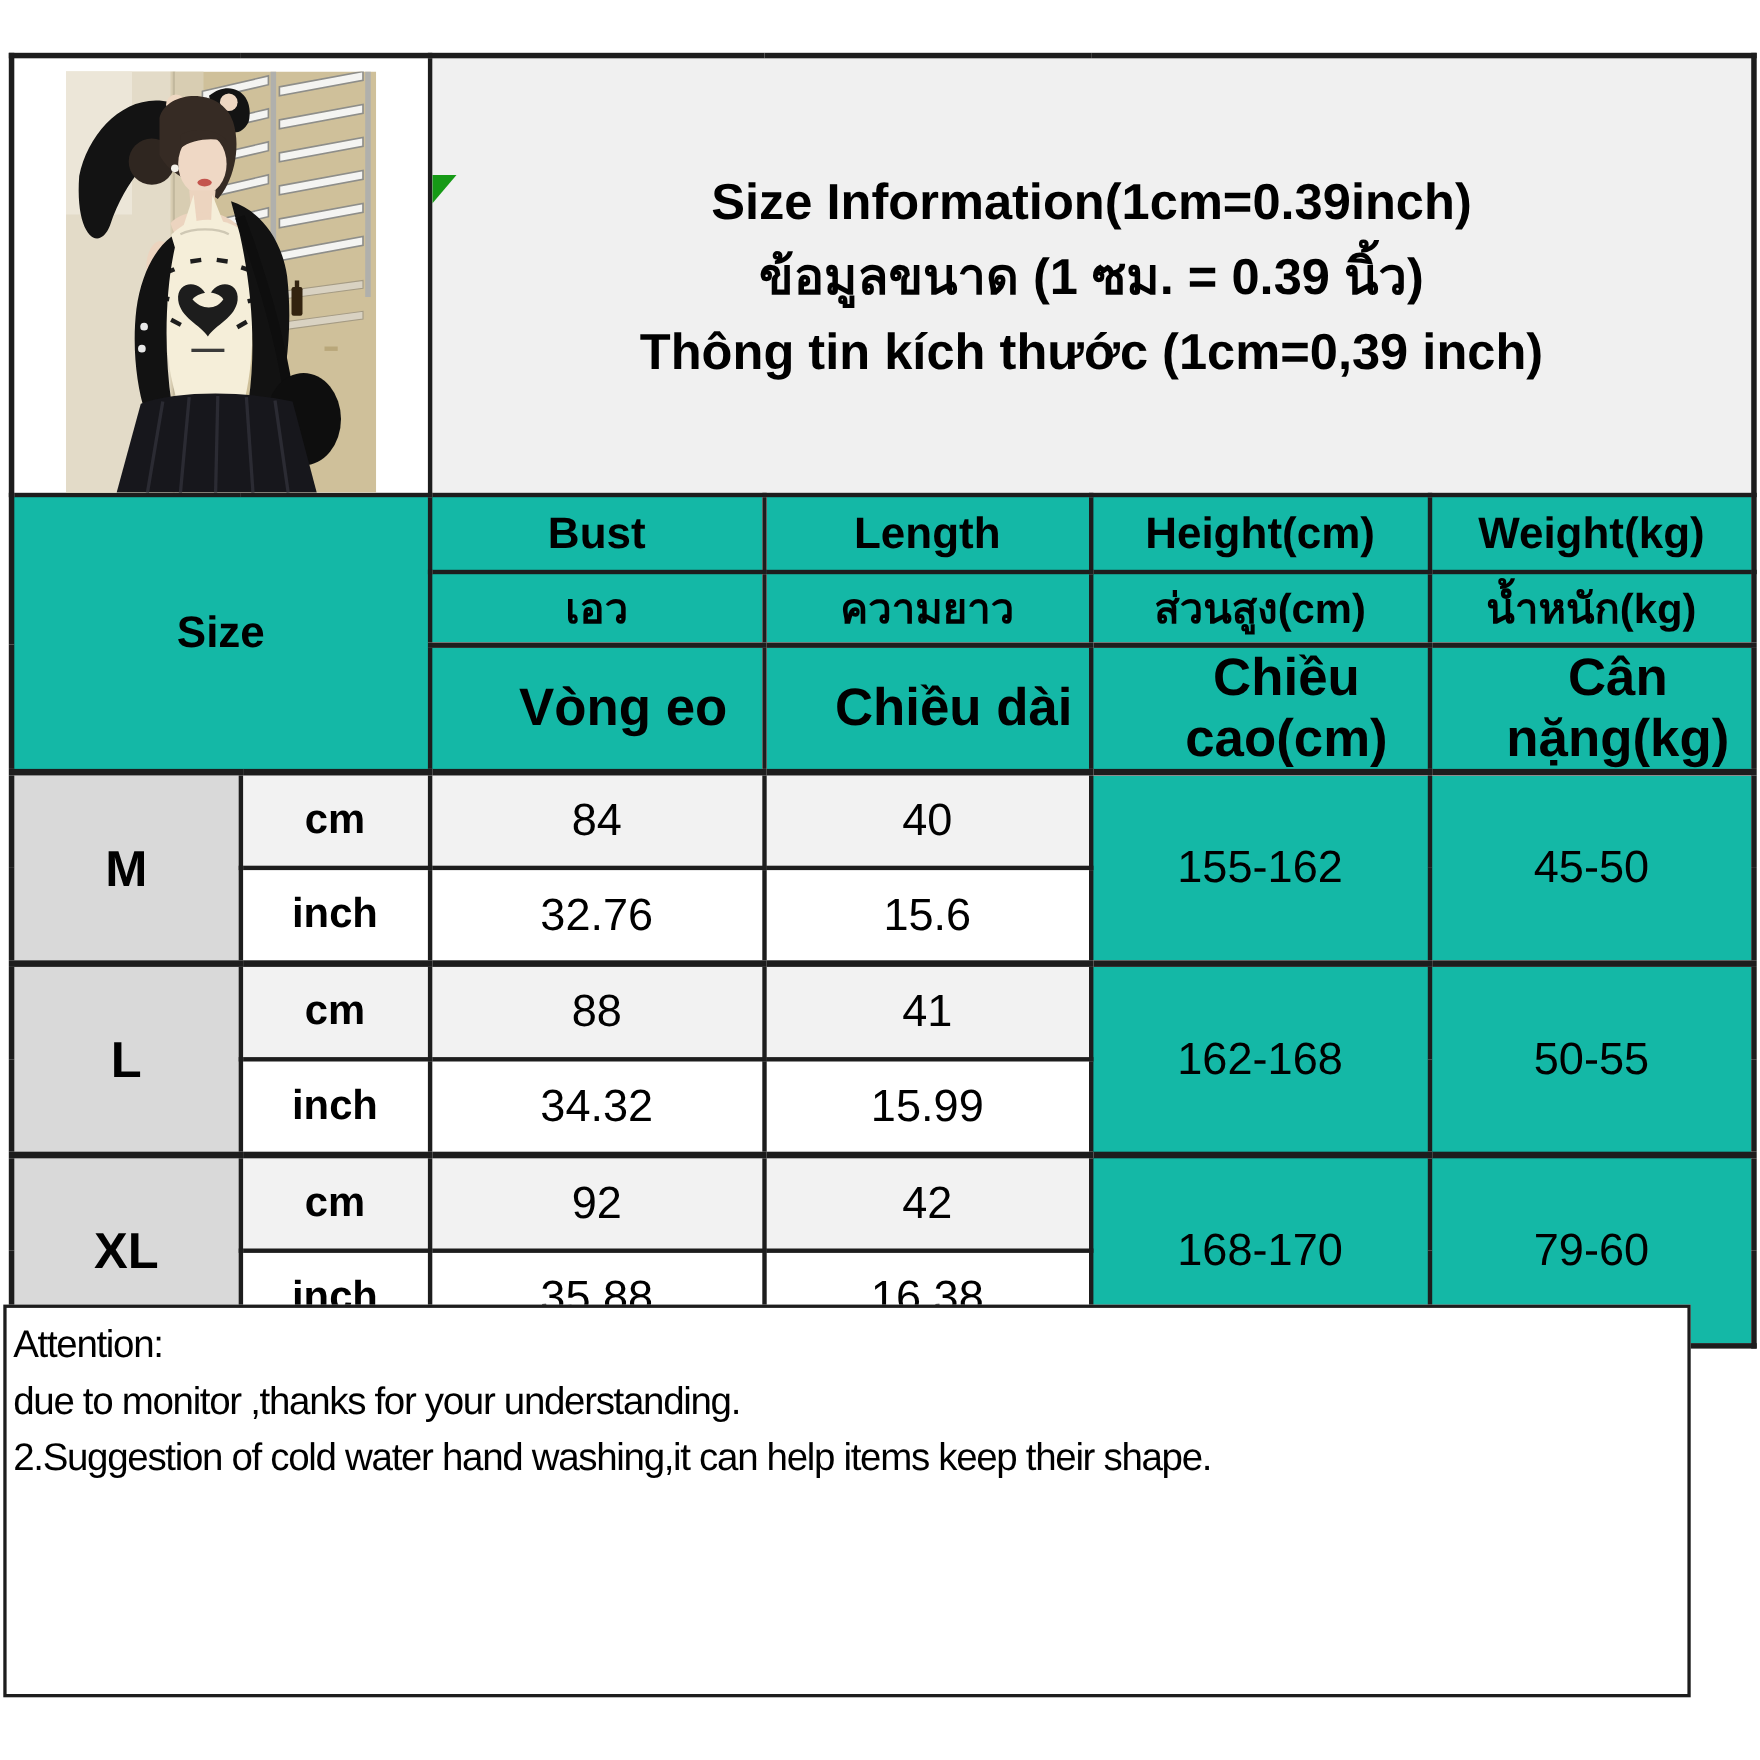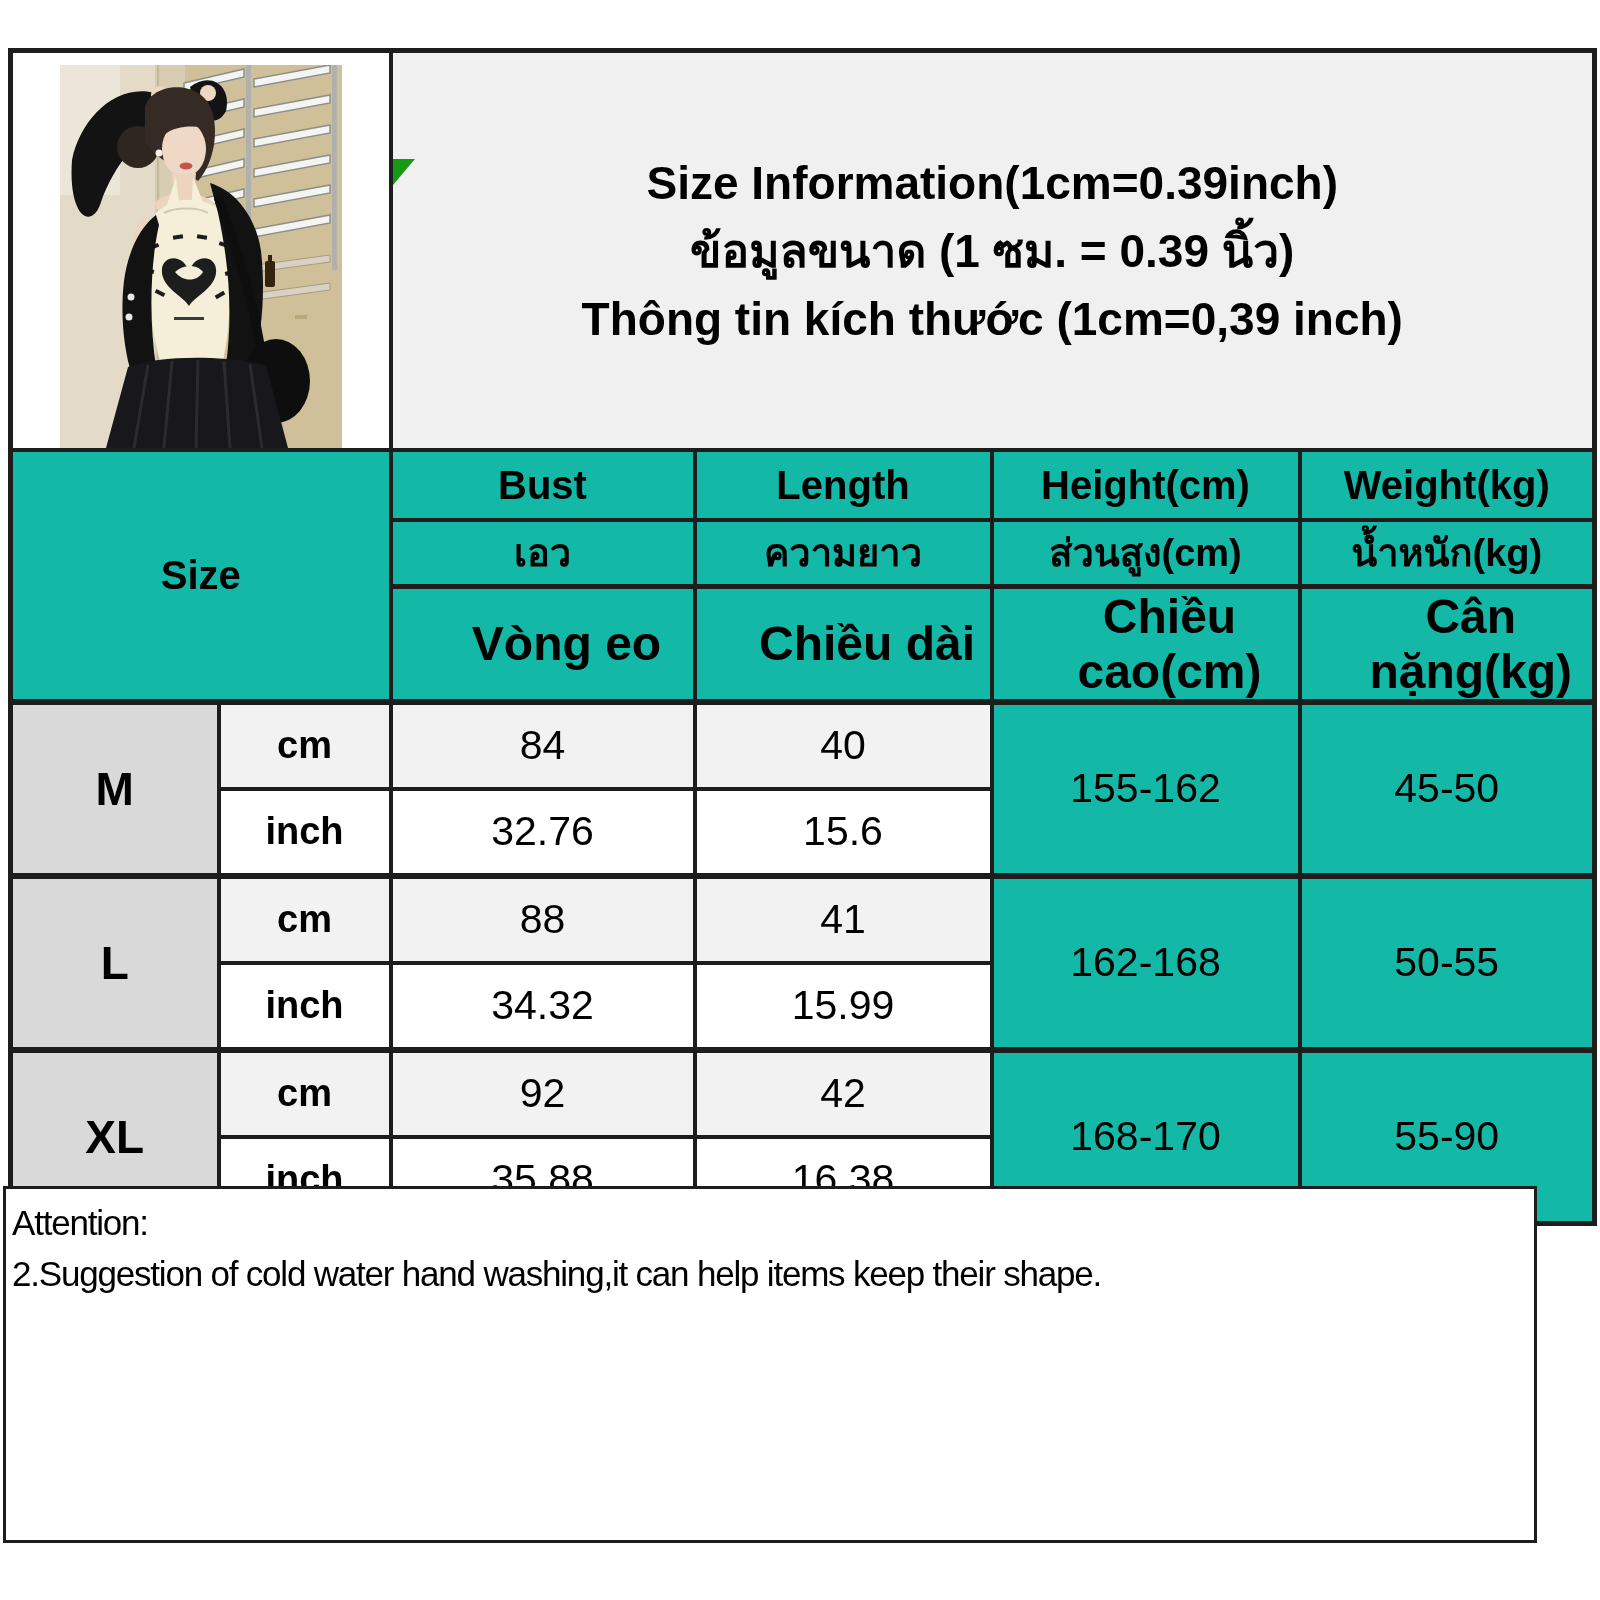--- a/index.html
+++ b/index.html
@@ -219,28 +219,29 @@
       <td class="val">34.32</td>
       <td class="val">15.99</td>
     </tr>
 
     <tr class="data group-start">
       <td rowspan="2" class="size-label">XL</td>
       <td class="unit shaded">cm</td>
       <td class="val shaded">92</td>
       <td class="val shaded">42</td>
       <td rowspan="2" class="range">168-170</td>
-      <td rowspan="2" class="range">55-90</td>
+      <td rowspan="2" class="range">79-60</td>
     </tr>
     <tr class="data">
       <td class="unit">inch</td>
       <td class="val">35.88</td>
       <td class="val">16.38</td>
     </tr>
   </tbody>
     </table>
 
   <div class="attention">
     <div class="line">Attention:</div>
+    <div class="line">due to monitor ,thanks for your understanding.</div>
     <div class="line">2.Suggestion of cold water hand washing,it can help items keep their shape.</div>
   </div>
 
 </div>
 
 </body></html>

